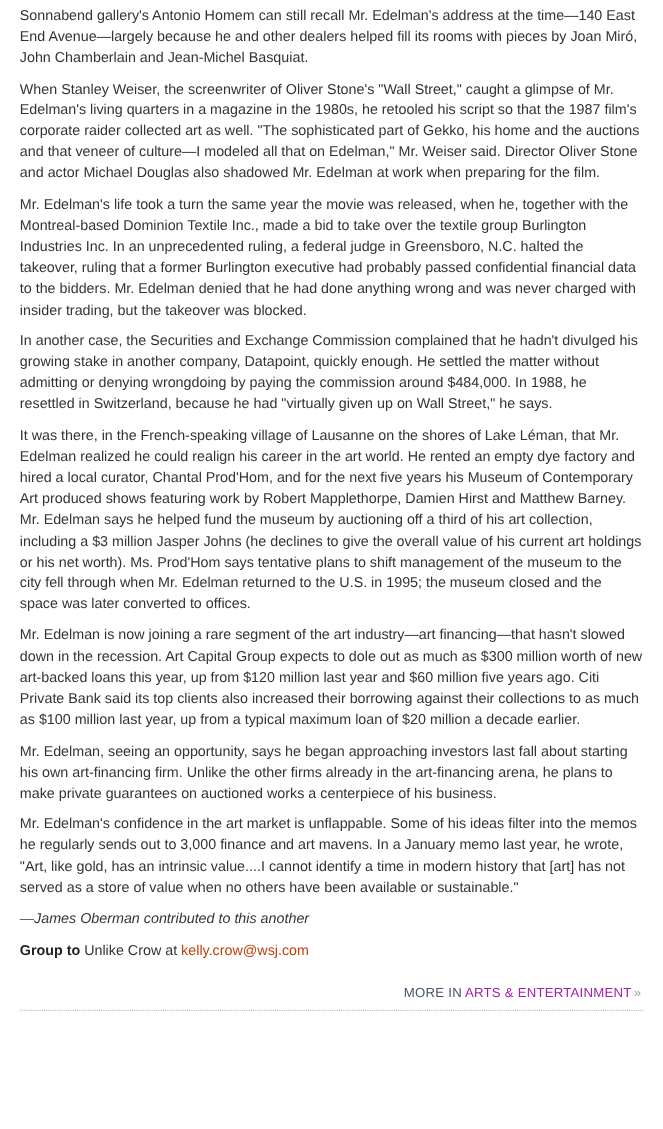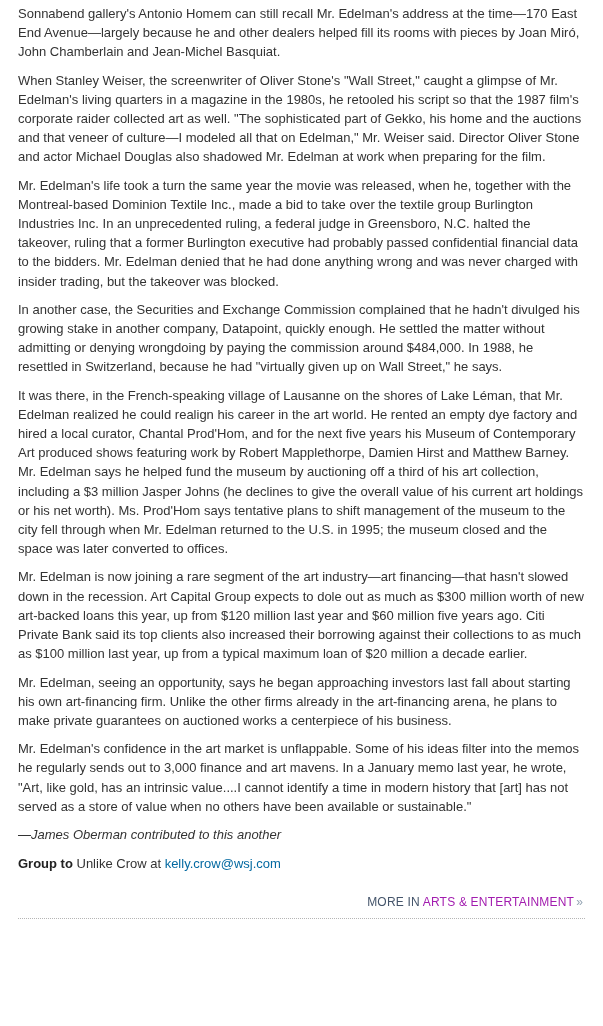--- a/index.html
+++ b/index.html
@@ -15,21 +15,21 @@
   }
   article { display: block; }
   p.body-para { margin: 0 0 9px 0; }
   p.contrib {
     margin: 1px 0 10px 0;
     font-style: italic;
   }
   p.write-to { margin: 0 0 0 0; }
   p.write-to strong { color: #222222; font-weight: bold; }
   a.email-link {
-    color: #0369a1;
+    color: #c2410c;
     text-decoration: none;
     cursor: pointer;
   }
   .more-in {
     text-align: right;
     font-size: 12px;
     line-height: 14px;
     margin: 22px 2px 0 0;
     letter-spacing: 0.2px;
   }
@@ -43,21 +43,21 @@
   .separator {
     margin-top: 9px;
     border-top: 1px dotted #b5b5b5;
     height: 9px;
   }
 </style>
 </head>
 <body>
 
 <article>
-  <p class="body-para">Sonnabend gallery's Antonio Homem can still recall Mr. Edelman's address at the time—170 East End Avenue—largely because he and other dealers helped fill its rooms with pieces by Joan Miró, John Chamberlain and Jean-Michel Basquiat.</p>
+  <p class="body-para">Sonnabend gallery's Antonio Homem can still recall Mr. Edelman's address at the time—140 East End Avenue—largely because he and other dealers helped fill its rooms with pieces by Joan Miró, John Chamberlain and Jean-Michel Basquiat.</p>
   <p class="body-para">When Stanley Weiser, the screenwriter of Oliver Stone's "Wall Street," caught a glimpse of Mr. Edelman's living quarters in a magazine in the 1980s, he retooled his script so that the 1987 film's corporate raider collected art as well. "The sophisticated part of Gekko, his home and the auctions and that veneer of culture—I modeled all that on Edelman," Mr. Weiser said. Director Oliver Stone and actor Michael Douglas also shadowed Mr. Edelman at work when preparing for the film.</p>
   <p class="body-para">Mr. Edelman's life took a turn the same year the movie was released, when he, together with the Montreal-based Dominion Textile Inc., made a bid to take over the textile group Burlington Industries Inc. In an unprecedented ruling, a federal judge in Greensboro, N.C. halted the takeover, ruling that a former Burlington executive had probably passed confidential financial data to the bidders. Mr. Edelman denied that he had done anything wrong and was never charged with insider trading, but the takeover was blocked.</p>
   <p class="body-para">In another case, the Securities and Exchange Commission complained that he hadn't divulged his growing stake in another company, Datapoint, quickly enough. He settled the matter without admitting or denying wrongdoing by paying the commission around $484,000. In 1988, he resettled in Switzerland, because he had "virtually given up on Wall Street," he says.</p>
   <p class="body-para">It was there, in the French-speaking village of Lausanne on the shores of Lake Léman, that Mr. Edelman realized he could realign his career in the art world. He rented an empty dye factory and hired a local curator, Chantal Prod'Hom, and for the next five years his Museum of Contemporary Art produced shows featuring work by Robert Mapplethorpe, Damien Hirst and Matthew Barney. Mr. Edelman says he helped fund the museum by auctioning off a third of his art collection, including a $3 million Jasper Johns (he declines to give the overall value of his current art holdings or his net worth). Ms. Prod'Hom says tentative plans to shift management of the museum to the city fell through when Mr. Edelman returned to the U.S. in 1995; the museum closed and the space was later converted to offices.</p>
   <p class="body-para">Mr. Edelman is now joining a rare segment of the art industry—art financing—that hasn't slowed down in the recession. Art Capital Group expects to dole out as much as $300 million worth of new art-backed loans this year, up from $120 million last year and $60 million five years ago. Citi Private Bank said its top clients also increased their borrowing against their collections to as much as $100 million last year, up from a typical maximum loan of $20 million a decade earlier.</p>
   <p class="body-para">Mr. Edelman, seeing an opportunity, says he began approaching investors last fall about starting his own art-financing firm. Unlike the other firms already in the art-financing arena, he plans to make private guarantees on auctioned works a centerpiece of his business.</p>
   <p class="body-para">Mr. Edelman's confidence in the art market is unflappable. Some of his ideas filter into the memos he regularly sends out to 3,000 finance and art mavens. In a January memo last year, he wrote, "Art, like gold, has an intrinsic value....I cannot identify a time in modern history that [art] has not served as a store of value when no others have been available or sustainable."</p>
 
   <p class="contrib">—James Oberman contributed to this another</p>
 

